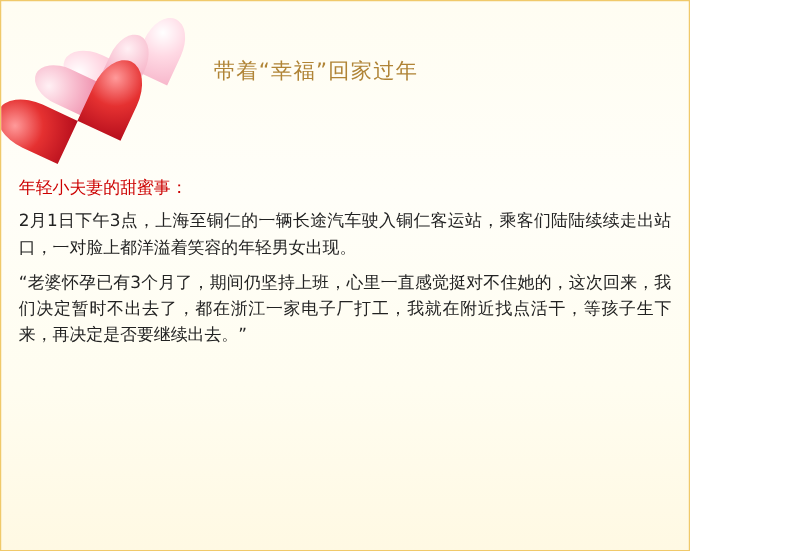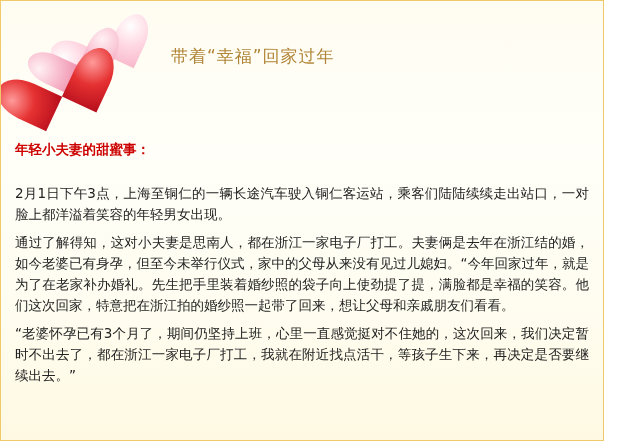--- a/index.html
+++ b/index.html
@@ -7,21 +7,21 @@
     padding: 0;
   }
   body {
     width: 638px;
     height: 441px;
     background: #ffffff;
     font-family: "DejaVu Sans", "Liberation Sans", sans-serif;
   }
   .page {
     position: relative;
-    width: 604px;
+    width: 552px;
     height: 441px;
     box-sizing: border-box;
     border: 1px solid #f0c96a;
     background: linear-gradient(to bottom, #fffdf2 0%, #fffef8 35%, #fffdf0 70%, #fff9e3 100%);
     overflow: hidden;
   }
   
   .hearts {
     position: absolute;
     left: 8px;
@@ -99,23 +99,23 @@
   }
 
   .body {
     position: absolute;
     left: 14px;
     top: 140px;
     right: 14px;
   }
   .subhead {
     color: #cc0000;
-    font-weight: bold;
+    font-weight: normal;
     font-size: 13.5px;
-    margin-bottom: 24px;
+    margin-bottom: 8px;
   }
   .para {
     color: #222222;
     font-size: 13.5px;
     line-height: 21px;
     margin: 0 0 7px 0;
     text-align: justify;
   }
 </style>
 </head>
@@ -133,17 +133,16 @@
     <div class="heart heart-red">
       <div class="h-shape"></div>
     </div>
   </div>
 
   <div class="headline">带着“幸福”回家过年</div>
 
   <div class="body">
     <div class="subhead">年轻小夫妻的甜蜜事：</div>
     <p class="para">2月1日下午3点，上海至铜仁的一辆长途汽车驶入铜仁客运站，乘客们陆陆续续走出站口，一对脸上都洋溢着笑容的年轻男女出现。</p>
-    <p class="para">通过了解得知，这对小夫妻是思南人，都在浙江一家电子厂打工。夫妻俩是去年在浙江结的婚，如今老婆已有身孕，但至今未举行仪式，家中的父母从来没有见过儿媳妇。“今年回家过年，就是为了在老家补办婚礼。先生把手里装着婚纱照的袋子向上使劲提了提，满脸都是幸福的笑容。他们这次回家，特意把在浙江拍的婚纱照一起带了回来，想让父母和亲戚朋友们看看。</p>
     <p class="para">“老婆怀孕已有3个月了，期间仍坚持上班，心里一直感觉挺对不住她的，这次回来，我们决定暂时不出去了，都在浙江一家电子厂打工，我就在附近找点活干，等孩子生下来，再决定是否要继续出去。”</p>
   </div>
 
 </div>
 
 </body></html>

